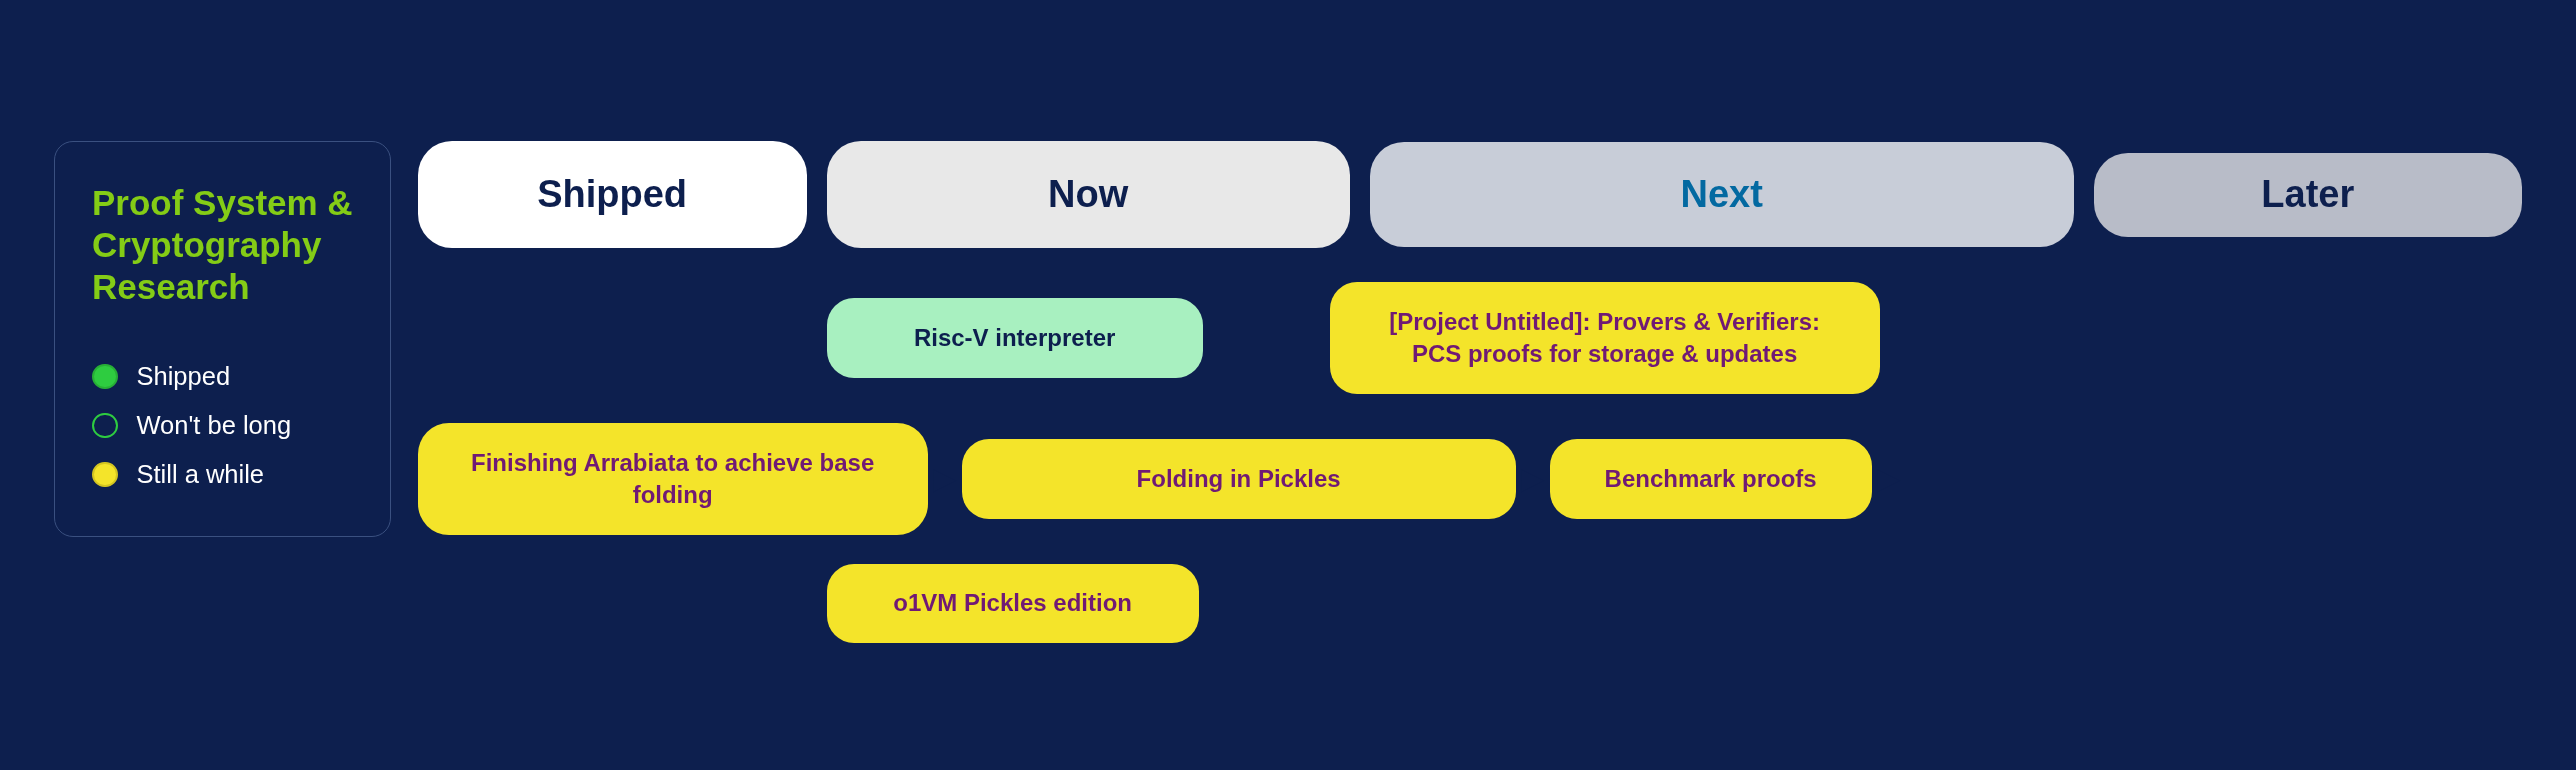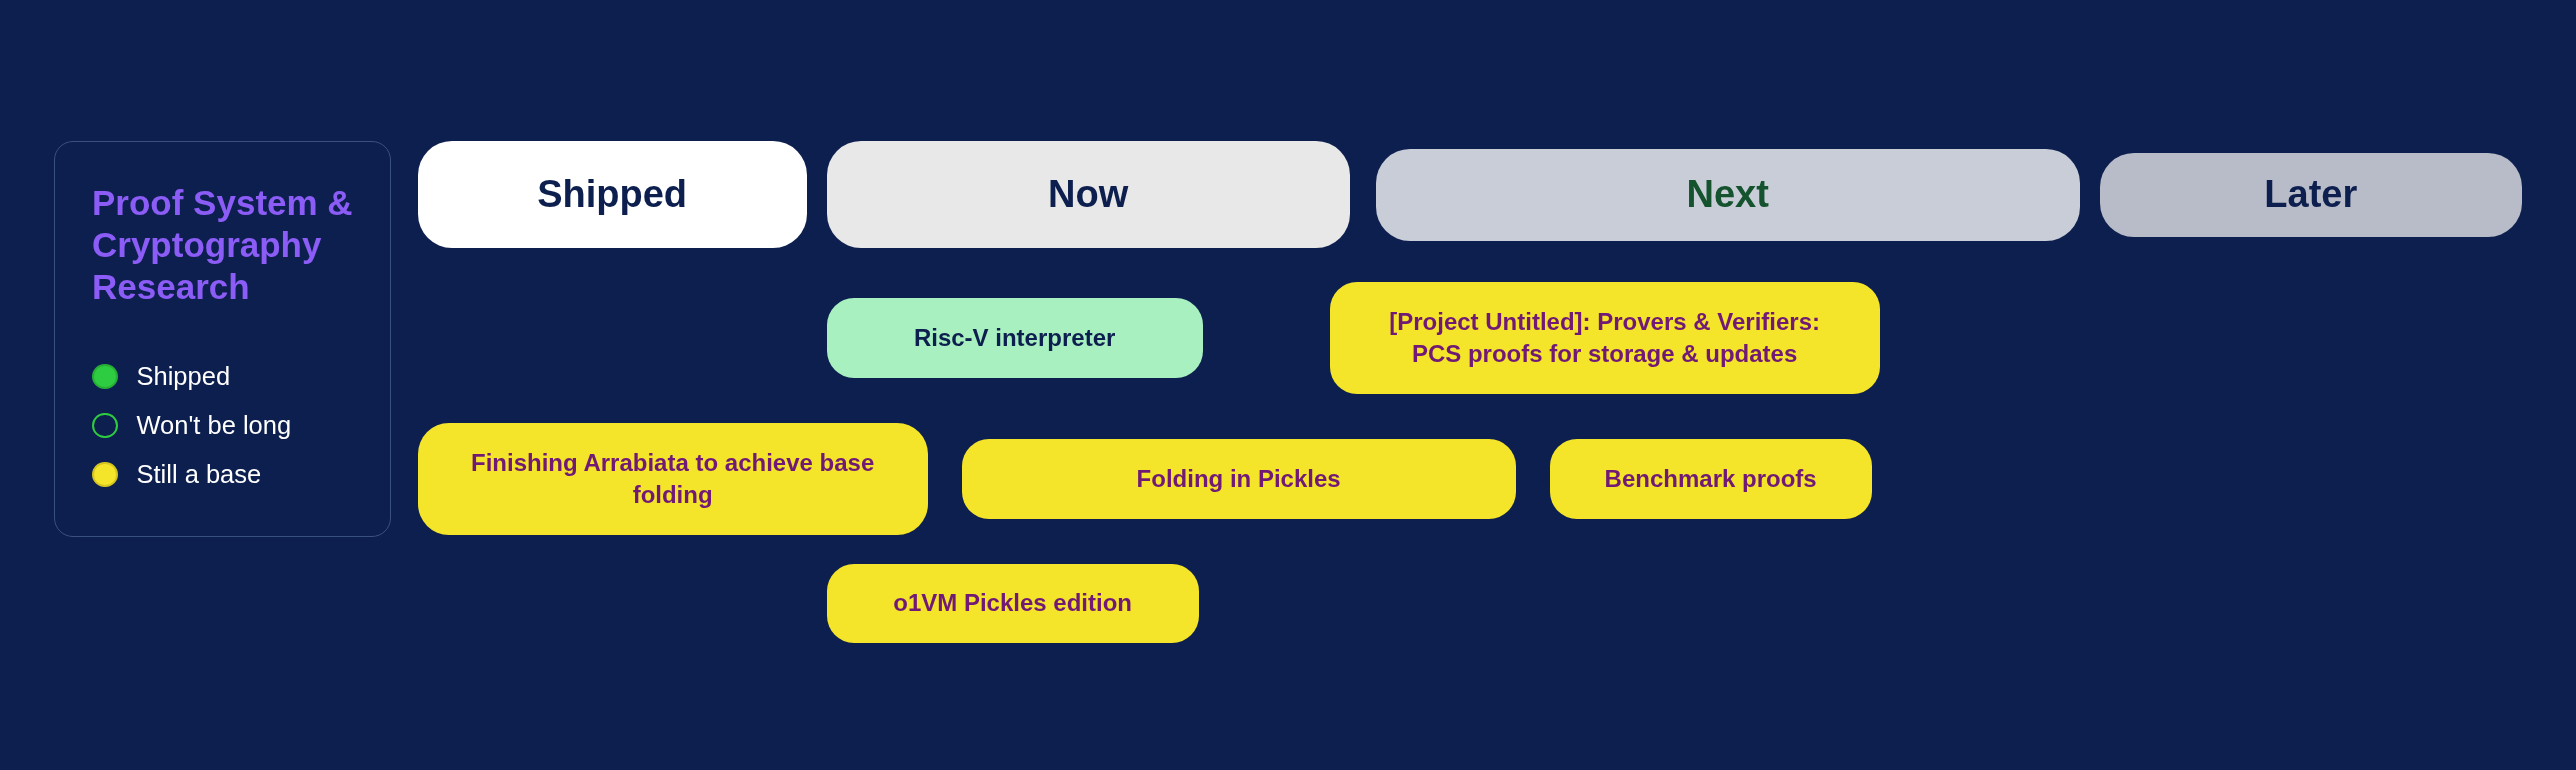--- a/index.html
+++ b/index.html
@@ -32,21 +32,21 @@
       border-radius: 19px;
       padding: 40px 37px 47px 37px;
       min-width: 335px;
       max-width: 349px;
       display: flex;
       flex-direction: column;
       gap: 0;
     }
 
     .legend-title {
-      color: #8b5cf6;
+      color: #84cc16;
       font-size: 35px;
       font-weight: 700;
       line-height: 1.2;
       margin-bottom: 54px;
     }
 
     .legend-items {
       display: flex;
       flex-direction: column;
       gap: 20px;
@@ -108,28 +108,28 @@
       width: 389px;
       height: 107px;
       margin-right: 20px;
     }
 
     .col-now {
       background-color: #e8e8e8;
       color: #0d1f4e;
       width: 523px;
       height: 107px;
-      margin-right: 26px;
+      margin-right: 20px;
     }
 
     .col-next {
       background-color: #c8cdd8;
-      color: #14532d;
+      color: #0369a1;
       width: 704px;
-      height: 92px;
+      height: 105px;
       margin-right: 20px;
     }
 
     .col-later {
       background-color: #b8bcc8;
       color: #0d1f4e;
       flex: 1;
       height: 84px;
     }
 
@@ -231,21 +231,21 @@
       <div class="legend-item">
         <div class="legend-dot dot-shipped"></div>
         <span class="legend-label">Shipped</span>
       </div>
       <div class="legend-item">
         <div class="legend-dot dot-soon"></div>
         <span class="legend-label">Won't be long</span>
       </div>
       <div class="legend-item">
         <div class="legend-dot dot-while"></div>
-        <span class="legend-label">Still a base</span>
+        <span class="legend-label">Still a while</span>
       </div>
     </div>
   </div>
 
   <div class="roadmap-area">
 
     <div class="column-headers">
       <div class="col-header col-shipped">
         <span>Shipped</span>
       </div>

